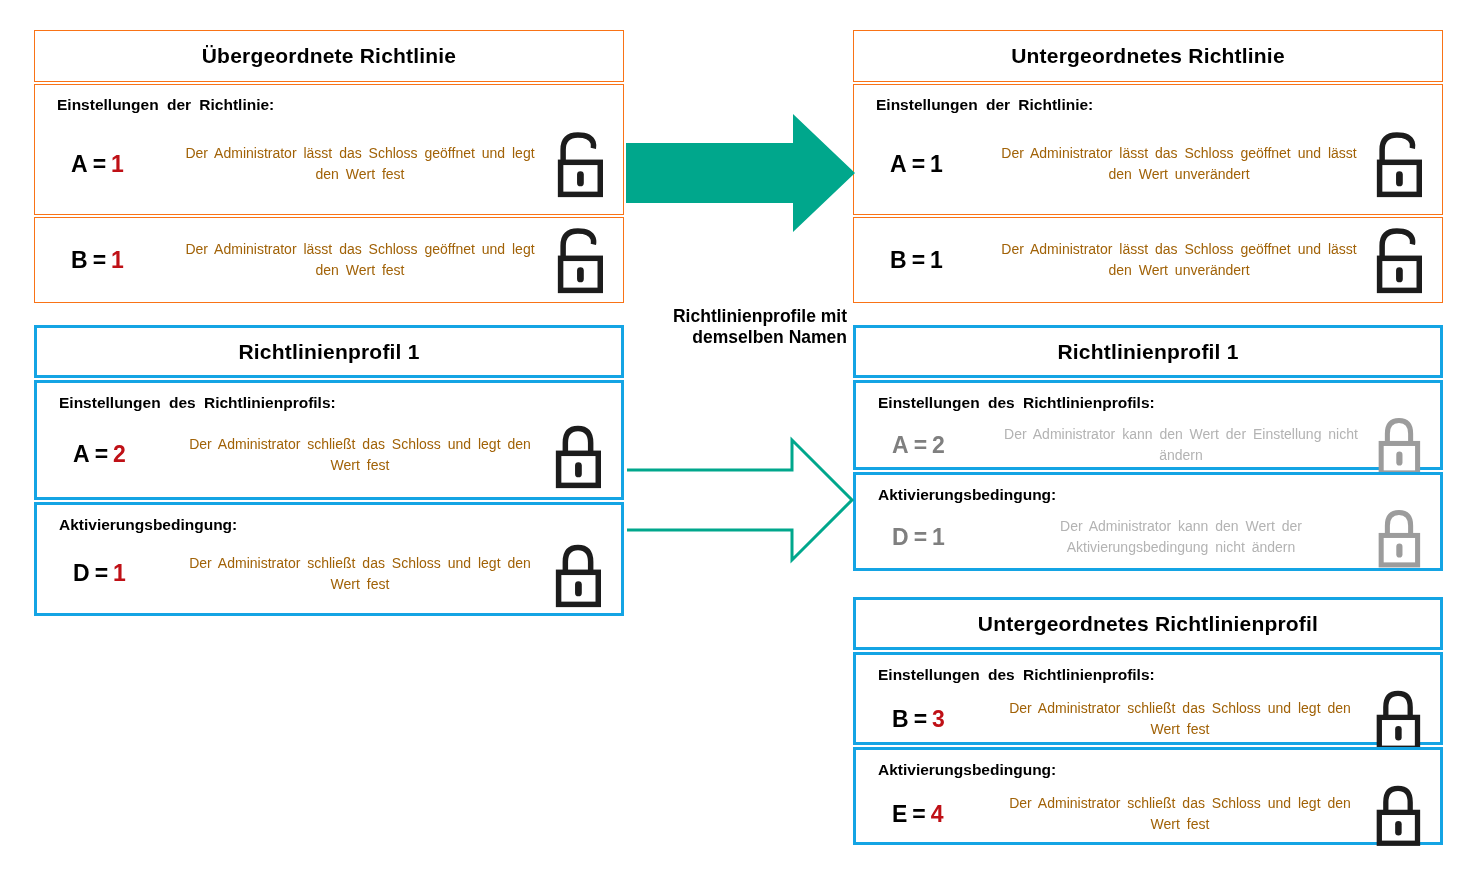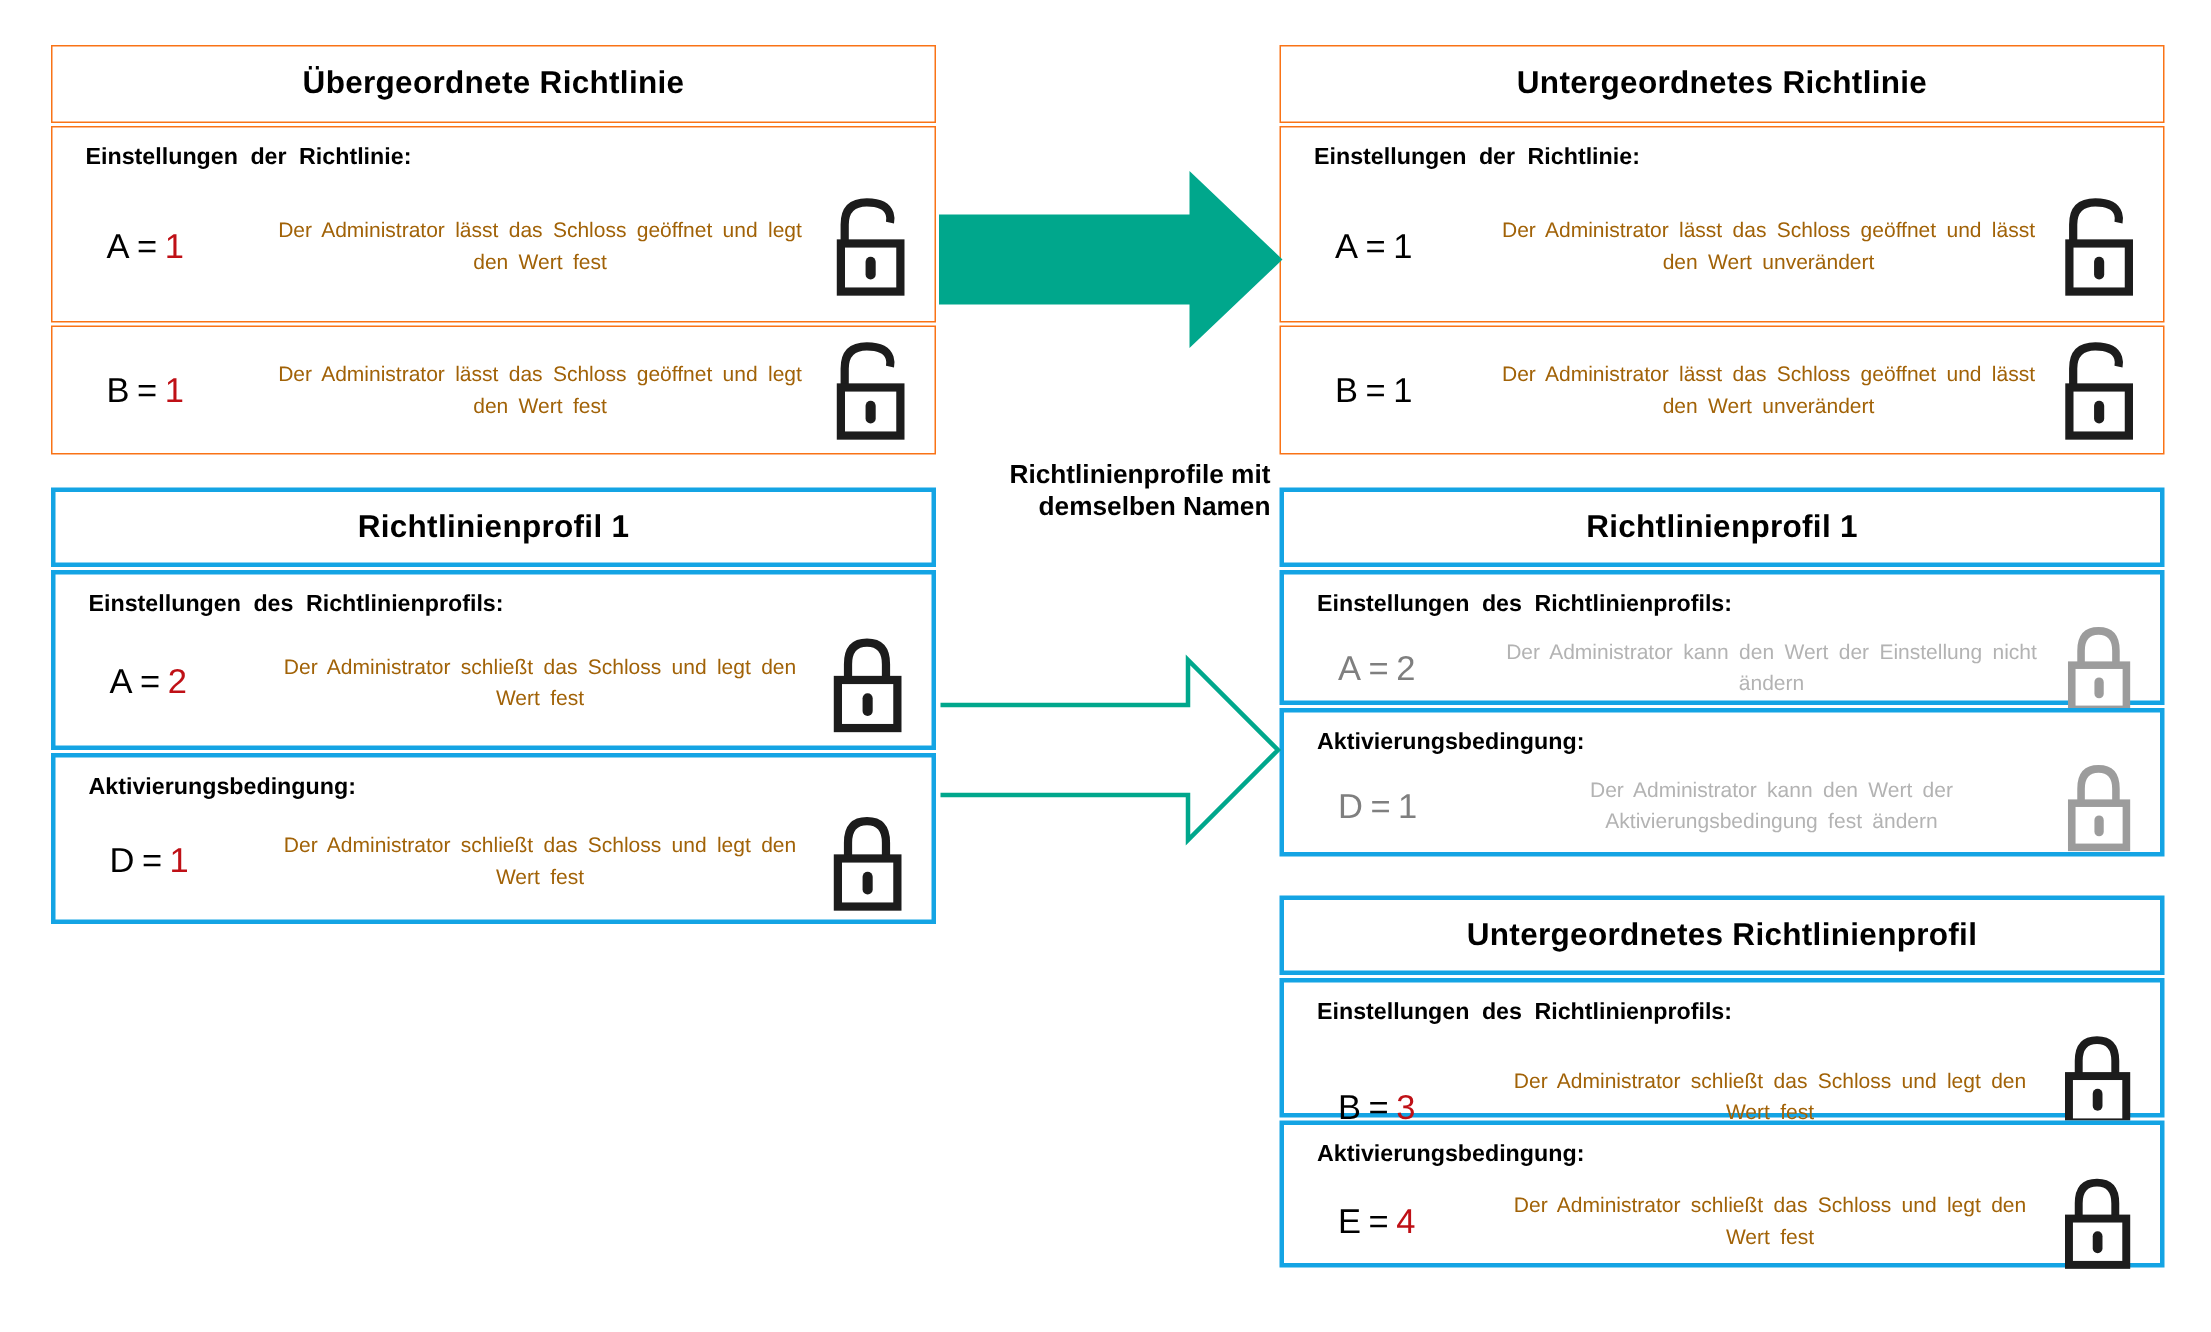--- a/index.html
+++ b/index.html
@@ -49,21 +49,21 @@
     color: #000;
     word-spacing: 4px;
   }
   .sec .row {
     flex: 1;
     display: flex;
     align-items: center;
     padding: 0 16px 0 36px;
   }
   .kv {
-    font-weight: normal;
+    font-weight: bold;
     font-size: 23px;
     color: #000;
     white-space: nowrap;
     min-width: 96px;
   }
   .kv .eq { padding: 0 5px; }
   .val-red   { color: #bf1016; }
   .val-black { color: #000000; }
   .kv.kv-gray, .kv.kv-gray .val-gray { color: #7f7f7f; }
 
@@ -229,36 +229,36 @@
         <svg class="lock lock-gray" width="50" height="62" viewBox="0 0 64 80">
             <use href="#lock-closed"></use>
           </svg>
       </div>
     </div>
     <div class="sec" style="height:99px;">
       <div class="label">Aktivierungsbedingung:</div>
       <div class="row" style="padding-top:2px;">
         <div class="kv kv-gray"><span>D</span><span class="eq">=</span><span class="val-gray">1</span></div>
         <div class="desc desc-gray">
-            <span style="max-width:312px;">Der Administrator kann den Wert der Aktivierungsbedingung fest ändern</span>
+            <span style="max-width:312px;">Der Administrator kann den Wert der Aktivierungsbedingung nicht ändern</span>
           </div>
         <svg class="lock lock-gray" width="50" height="62" viewBox="0 0 64 80">
             <use href="#lock-closed"></use>
           </svg>
       </div>
     </div>
   </div>
 
   <div class="box blue" style="left:853px; top:597px; width:590px;">
     <div class="hdr" style="height:53px;">
       <span>Untergeordnetes Richtlinienprofil</span>
     </div>
     <div class="sec" style="height:93px;">
       <div class="label">Einstellungen des Richtlinienprofils:</div>
-      <div class="row" style="padding-top:2px;align-items:flex-end;">
+      <div class="row" style="padding-top:2px;">
         <div class="kv"><span>B</span><span class="eq">=</span><span class="val-red">3</span></div>
         <div class="desc">
             <span style="max-width:350px;">Der Administrator schließt das Schloss und legt den Wert fest</span>
           </div>
         <svg class="lock lock-black" width="52" height="66" viewBox="0 0 64 80">
             <use href="#lock-closed"></use>
           </svg>
       </div>
     </div>
     <div class="sec" style="height:98px;">

